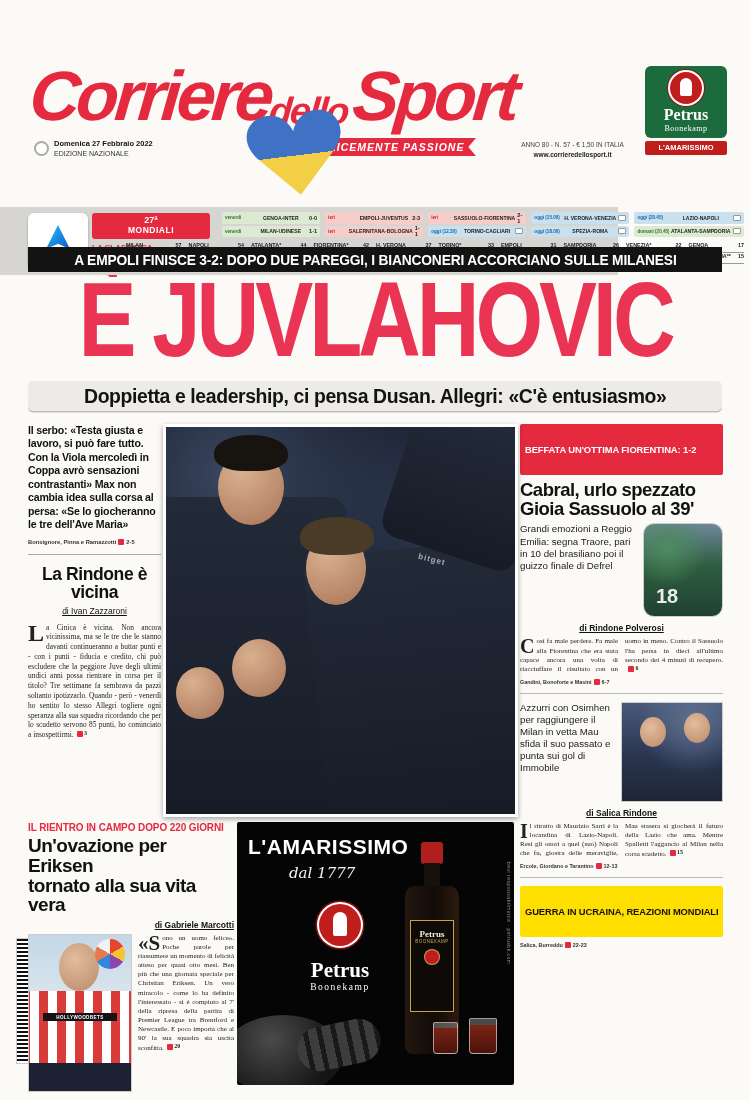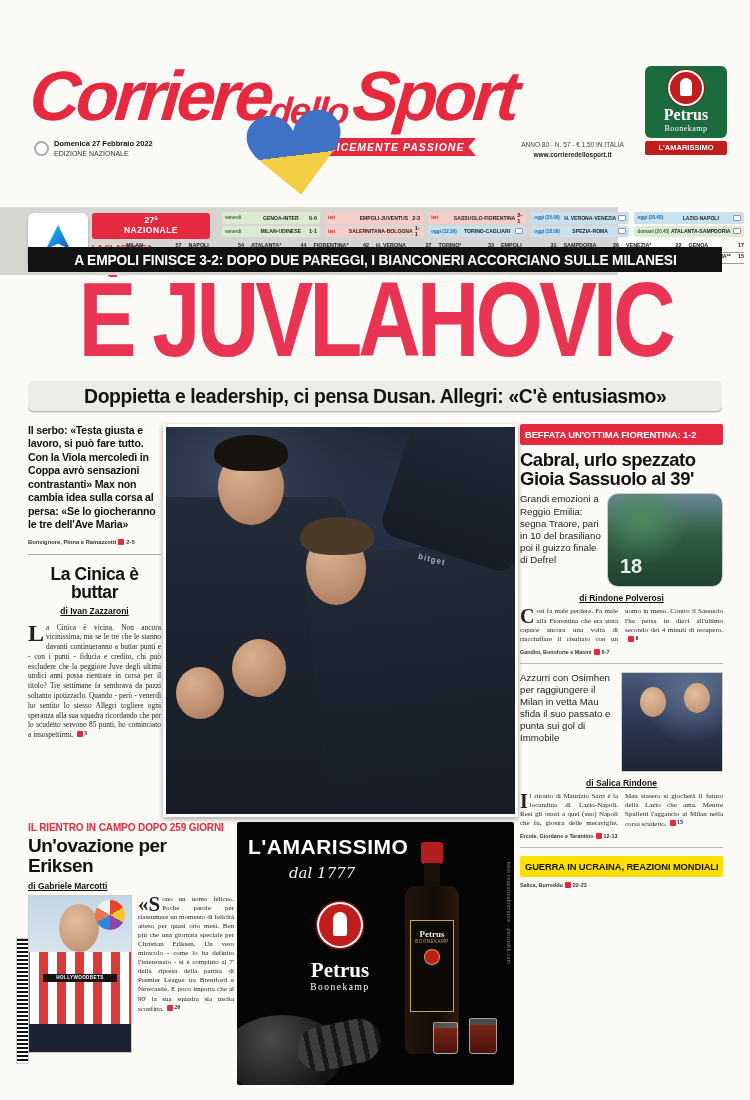--- a/index.html
+++ b/index.html
@@ -78,21 +78,21 @@
              justify-content:center; z-index:2; }
   .subhead span { font-size:20px; font-weight:900; color:#131313; letter-spacing:-.4px; white-space:nowrap; transform:scaleX(.97); }
 
   
   .leftcol { position:absolute; left:28px; top:424px; width:133px; }
   .intro { font-size:10.6px; font-weight:800; line-height:1.27; color:#111; letter-spacing:-.2px; }
   .byline-sm { margin-top:7px; font-size:5.8px; font-weight:700; color:#333; display:flex; align-items:center; gap:2px; }
   .pgsq { display:inline-block; width:6px; height:6px; background:#e5293e; border-radius:1px; flex:none; }
   .div-line { border:0; border-top:1px solid #aaa; margin:9px 0 10px; }
   .cinica-title { font-size:17.5px; font-weight:900; text-align:center; line-height:1.03; color:#111; letter-spacing:-.4px; }
-  .cinica-by { margin-top:5px; text-align:center; font-size:8.5px; font-weight:700; text-decoration:underline; color:#111; }
+  .cinica-by { margin-top:5px; text-align:center; font-size:8.5px; font-weight:400; text-decoration:underline; color:#111; }
   .serif-body { margin-top:7px; font-family:"Liberation Serif",serif; font-size:7.4px; line-height:1.32;
                 text-align:justify; color:#222; }
   .dropcap { float:left; font-size:24px; line-height:.8; font-weight:700; padding:1px 2px 0 0;
              font-family:"Liberation Serif",serif; }
   .pgend { display:inline-flex; align-items:center; gap:1.5px; margin-left:3px; font-size:6px; font-weight:800; color:#222; }
 
   
   .photo-main { position:absolute; left:163px; top:424px; width:355px; height:393px; background:#fff;
                 box-shadow:0 2px 5px rgba(0,0,0,.35); padding:3px; z-index:1; }
   .photo-main-inner { width:100%; height:100%; position:relative; overflow:hidden;
@@ -100,46 +100,46 @@
                 radial-gradient(circle at 78% 22%, #2c3750 0%, rgba(44,55,80,0) 45%),
                 linear-gradient(180deg,#11161f 0%, #1b2331 55%, #222b20 100%); }
   .head-c { position:absolute; border-radius:50%; background:radial-gradient(circle at 35% 30%, #d9b08e, #a9755a); }
   .hair { position:absolute; border-radius:50% 50% 40% 40%; background:#17130f; }
   .body-dark { position:absolute; background:linear-gradient(180deg,#232a38,#161b26); border-radius:18px; }
   .sleeve-txt { position:absolute; color:#cfd6e4; font-size:8px; font-weight:700; letter-spacing:1px;
                 transform:rotate(14deg); opacity:.75; }
 
   
   .rightcol { position:absolute; left:520px; top:424px; width:203px; }
-  .banner { background:#e5293e; color:#fff; font-weight:800; font-size:9.4px; padding:5px 5px;
+  .banner { background:#e5293e; color:#fff; font-weight:800; font-size:9.4px; padding:20px 5px;
             border-radius:2px; letter-spacing:-.1px; white-space:nowrap; }
   .banner.yellow { background:#ffdf00; color:#131313; }
   .sec-title { font-size:18.5px; font-weight:900; line-height:1.04; letter-spacing:-.5px; color:#111; margin:5px 0 5px; }
   .sec-row { display:flex; gap:6px; }
   .sec-lead { font-size:9.7px; line-height:1.24; color:#222; flex:1; }
   .sec-photo { flex:none; border:1px solid #cfcdc9; position:relative; overflow:hidden; }
-  .ph-fio { width:116px; height:94px; background:radial-gradient(circle at 30% 25%, #4e8b5f, transparent 45%),
+  .ph-fio { width:80px; height:94px; background:radial-gradient(circle at 30% 25%, #4e8b5f, transparent 45%),
             linear-gradient(180deg,#6e879b 0%, #2e5d40 45%, #1f4230 100%);border-radius:11px; }
   .ph-fio .num { position:absolute; left:12px; bottom:8px; color:#fff; font-size:20px; font-weight:800; opacity:.9; }
   .ph-abr { width:80px; height:92px; background:linear-gradient(180deg,#a9c0d4 0%, #8fa9bf 60%, #5a6f85 100%); }
   .face { position:absolute; border-radius:50%; background:radial-gradient(circle at 40% 35%, #e3bd9b, #b98a6b); }
   .hands { position:absolute; background:#d8b190; border-radius:8px; }
   .sec-by { text-align:center; font-size:8.5px; font-weight:800; text-decoration:underline; color:#111; margin:6px 0 4px; }
   .sec-body { font-family:"Liberation Serif",serif; font-size:7px; line-height:1.3; text-align:justify;
               column-count:2; column-gap:7px; color:#222; }
   .sec-body .dropcap { font-size:20px; }
   .divider { border:0; border-top:1px solid #bbb; margin:8px 0; }
   .ukr-row { display:flex; gap:6px; margin-top:5px; }
   .ukr-title { flex:1; font-size:16.5px; font-weight:900; line-height:1.06; letter-spacing:-.4px; color:#111; }
 
   
   .eriksen { position:absolute; left:28px; top:822px; width:206px; }
   .label-red { font-size:10px; font-weight:900; color:#e5293e; letter-spacing:-.1px; white-space:nowrap; }
   .erik-title { font-size:19px; font-weight:900; line-height:1.04; color:#111; letter-spacing:-.5px; margin-top:3px; }
-  .erik-by { font-size:8.5px; font-weight:800; text-decoration:underline; margin:5px 0 4px; color:#111; }
+  .erik-by { text-align:right; font-size:8.5px; font-weight:800; text-decoration:underline; margin:5px 0 4px; color:#111; }
   .erik-row { display:flex; gap:6px; }
   .erik-photo { width:104px; height:158px; flex:none; position:relative; overflow:hidden; border:1px solid #cfcdc9;
                 background:linear-gradient(180deg,#c3d7e6 0%, #dde7ee 45%, #9db3c4 100%); }
   .shirt { position:absolute; left:-8px; right:-8px; top:56px; height:74px; border-radius:10px 10px 0 0;
            background:repeating-linear-gradient(90deg,#d93b3b 0 9px,#fff 9px 18px); }
   .sponsor { position:absolute; left:14px; right:14px; top:78px; background:#131313; color:#fff;
              font-size:4.6px; font-weight:800; text-align:center; padding:1.5px 0; letter-spacing:.4px; }
   .shorts { position:absolute; left:-4px; right:-4px; top:128px; height:30px; background:#1c2233; }
   .ball { position:absolute; right:6px; top:4px; width:30px; height:30px; border-radius:50%;
           background:conic-gradient(#e8442f 0 60deg,#f5c531 0 120deg,#8e44ad 0 180deg,#2e86de 0 240deg,#e8784f 0 300deg,#f1f2f6 0 360deg); }
@@ -224,21 +224,21 @@
     <div class="petrus-claim">L'AMARISSIMO</div>
   </div>
 
   <div class="strip">
     <div class="seriea-box">
       <div class="sa-mark"></div>
       <div class="sa-text">SERIE A</div>
     </div>
     <div class="round-ribbon">
       <div class="round-num">27ª</div>
-      <div class="round-lab">NAZIONALE</div>
+      <div class="round-lab">MONDIALI</div>
     </div>
     <div class="classifica">LA CLASSIFICA</div>
     <div class="legend">
       <span>* una partita in meno</span><br>
       <span>** due partite in meno</span>
     </div>
 
     <div class="fx-wrap">
       <div class="fx-group">
         <div class="fx-row t-green">
@@ -415,21 +415,21 @@
   </div>
 
   <div class="leftcol">
     <p class="intro">Il serbo: «Testa giusta e lavoro, si può fare tutto. Con la Viola mercoledì in Coppa avrò sensazioni contrastanti» Max non cambia idea sulla corsa al persa: «Se lo giocheranno le tre dell'Ave Maria»</p>
     <div class="byline-sm">
       <span>Bonsignore, Pinna e Ramazzotti</span>
       <span class="pgsq"></span>
       <span>2-5</span>
     </div>
     <hr class="div-line">
-    <div class="cinica-title">La Cinica è buttar</div>
+    <div class="cinica-title">La Rindone è vicina</div>
     <div class="cinica-by">di Ivan Zazzaroni</div>
     <p class="serif-body">
       <span class="dropcap">L</span><span>a Cinica è vicina. Non ancora vicinissima, ma se le tre che le stanno davanti continueranno a buttar punti e - con i punti - fiducia e credito, chi può escludere che la peggiore Juve degli ultimi undici anni possa rientrare in corsa per il titolo? Tre settimane fa sembrava da pazzi soltanto ipotizzarlo. Quando - però - venerdì ho sentito lo stesso Allegri togliere ogni speranza alla sua squadra ricordando che per lo scudetto servono 85 punti, ho cominciato a insospettirmi.</span><span class="pgend">
           <span class="pgsq"></span>
           <span>3</span>
         </span>
     </p>
   </div>
 
   <div class="photo-main">
@@ -497,23 +497,24 @@
 
     <div class="banner yellow">GUERRA IN UCRAINA, REAZIONI MONDIALI</div>
     <div class="byline-sm" style="font-size:5.4px;margin-top:5px;">
       <span>Salica, Burreddu</span>
       <span class="pgsq"></span>
       <span>22-23</span>
     </div>
   </div>
 
   <div class="eriksen">
-    <div class="label-red">IL RIENTRO IN CAMPO DOPO 259 GIORNI</div>
+    <div class="label-red">IL RIENTRO IN CAMPO DOPO 220 GIORNI</div>
     <div class="erik-title">
       <span>Un'ovazione per Eriksen</span><br>
+      <span>tornato alla sua vita vera</span>
     </div>
     <div class="erik-by">di Gabriele Marcotti</div>
     <div class="erik-row">
       <div class="erik-photo">
         <div class="face" style="left:30px;top:8px;width:40px;height:48px;"></div>
         <div class="shirt"></div>
         <div class="sponsor">HOLLYWOODBETS</div>
         <div class="shorts"></div>
         <div class="ball"></div>
       </div>

